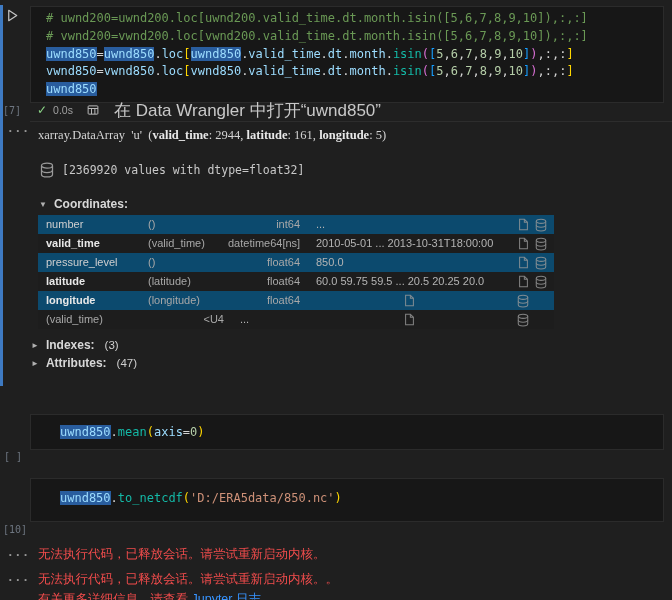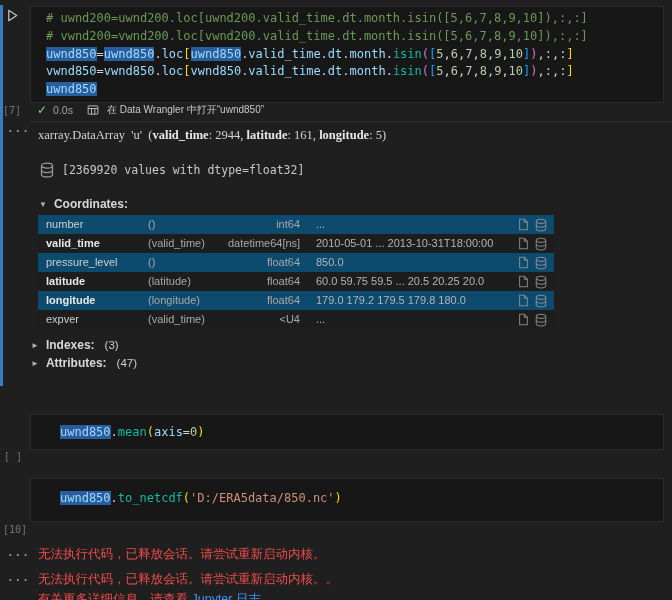--- a/index.html
+++ b/index.html
@@ -40,21 +40,21 @@
   .g-c2{left:4px;top:451px}
   .g-c3{left:3px;top:524px}
   .g-e1{left:7px;top:546px}
   .g-e2{left:7px;top:571px}
 
   
   .status-row{position:absolute;left:37px;top:102px;height:16px;display:flex;align-items:center}
   .check{color:#89d185;font-size:12px;line-height:16px}
   .time{color:#a0a0a0;font-size:10.5px;margin-left:6px}
   .dw-icon{margin-left:14px;display:inline-flex}
-  .dw-link{color:#c8c8c8;font-size:10px;margin-left:8px;cursor:pointer}
+  .dw-link{color:#c8c8c8;font-size:17px;margin-left:15px;cursor:pointer}
 
   .divider{position:absolute;left:30px;top:121px;width:642px;height:1px;background:#2d2d2d}
 
   
   .xr-header{position:absolute;left:38px;top:128px}
   .xr-header .code-line{font-family:Liberation Serif, serif;font-size:12.5px;height:auto;line-height:15px}
   .xr-preview{position:absolute;left:40px;top:162px;display:flex;align-items:center;gap:8px}
   .xr-preview .val{font-family:"DejaVu Sans Mono",monospace;font-size:11.5px;color:#c8c8c8}
   .sec-head{position:absolute;display:flex;align-items:center;cursor:pointer}
   .coords-head{left:39px;top:197px}
@@ -214,37 +214,35 @@
             <ellipse cx="8" cy="4" rx="6.3" ry="2.8" fill="none" stroke="#9a9a9a" stroke-width="1.4"></ellipse>
             <path d="M1.7 4 v5 c0 1.6 2.8 2.9 6.3 2.9 s6.3-1.3 6.3-2.9 v-5" fill="none" stroke="#9a9a9a" stroke-width="1.4"></path>
             <path d="M1.7 9 v5 c0 1.6 2.8 2.9 6.3 2.9 s6.3-1.3 6.3-2.9 v-5" fill="none" stroke="#9a9a9a" stroke-width="1.4"></path>
           </svg>
         </span>
       </div>
       <div class="xr-row stripe-a">
         <span class="c-name b">longitude</span>
         <span class="c-dims">(longitude)</span>
         <span class="c-dtype">float64</span>
-        <span class="c-prev">179.0 179.2 179.5 179.8 180.0</span>
         <span class="c-ic">
           <svg width="11" height="13" viewBox="0 0 12 15">
             <path d="M1.5 1.5 h5.5 l3.5 3.5 v8.5 h-9 z" fill="none" stroke="#9a9a9a" stroke-width="1.2"></path>
             <path d="M7 1.5 v3.5 h3.5" fill="none" stroke="#9a9a9a" stroke-width="1.2"></path>
           </svg>
         </span>
         <span class="c-ic">
           <svg width="12" height="14" viewBox="0 0 16 18">
             <ellipse cx="8" cy="4" rx="6.3" ry="2.8" fill="none" stroke="#9a9a9a" stroke-width="1.4"></ellipse>
             <path d="M1.7 4 v5 c0 1.6 2.8 2.9 6.3 2.9 s6.3-1.3 6.3-2.9 v-5" fill="none" stroke="#9a9a9a" stroke-width="1.4"></path>
             <path d="M1.7 9 v5 c0 1.6 2.8 2.9 6.3 2.9 s6.3-1.3 6.3-2.9 v-5" fill="none" stroke="#9a9a9a" stroke-width="1.4"></path>
           </svg>
         </span>
       </div>
       <div class="xr-row stripe-b">
-        <span class="c-name">expver</span>
         <span class="c-dims">(valid_time)</span>
         <span class="c-dtype">&lt;U4</span>
         <span class="c-prev">...</span>
         <span class="c-ic">
           <svg width="11" height="13" viewBox="0 0 12 15">
             <path d="M1.5 1.5 h5.5 l3.5 3.5 v8.5 h-9 z" fill="none" stroke="#9a9a9a" stroke-width="1.2"></path>
             <path d="M7 1.5 v3.5 h3.5" fill="none" stroke="#9a9a9a" stroke-width="1.2"></path>
           </svg>
         </span>
         <span class="c-ic">

